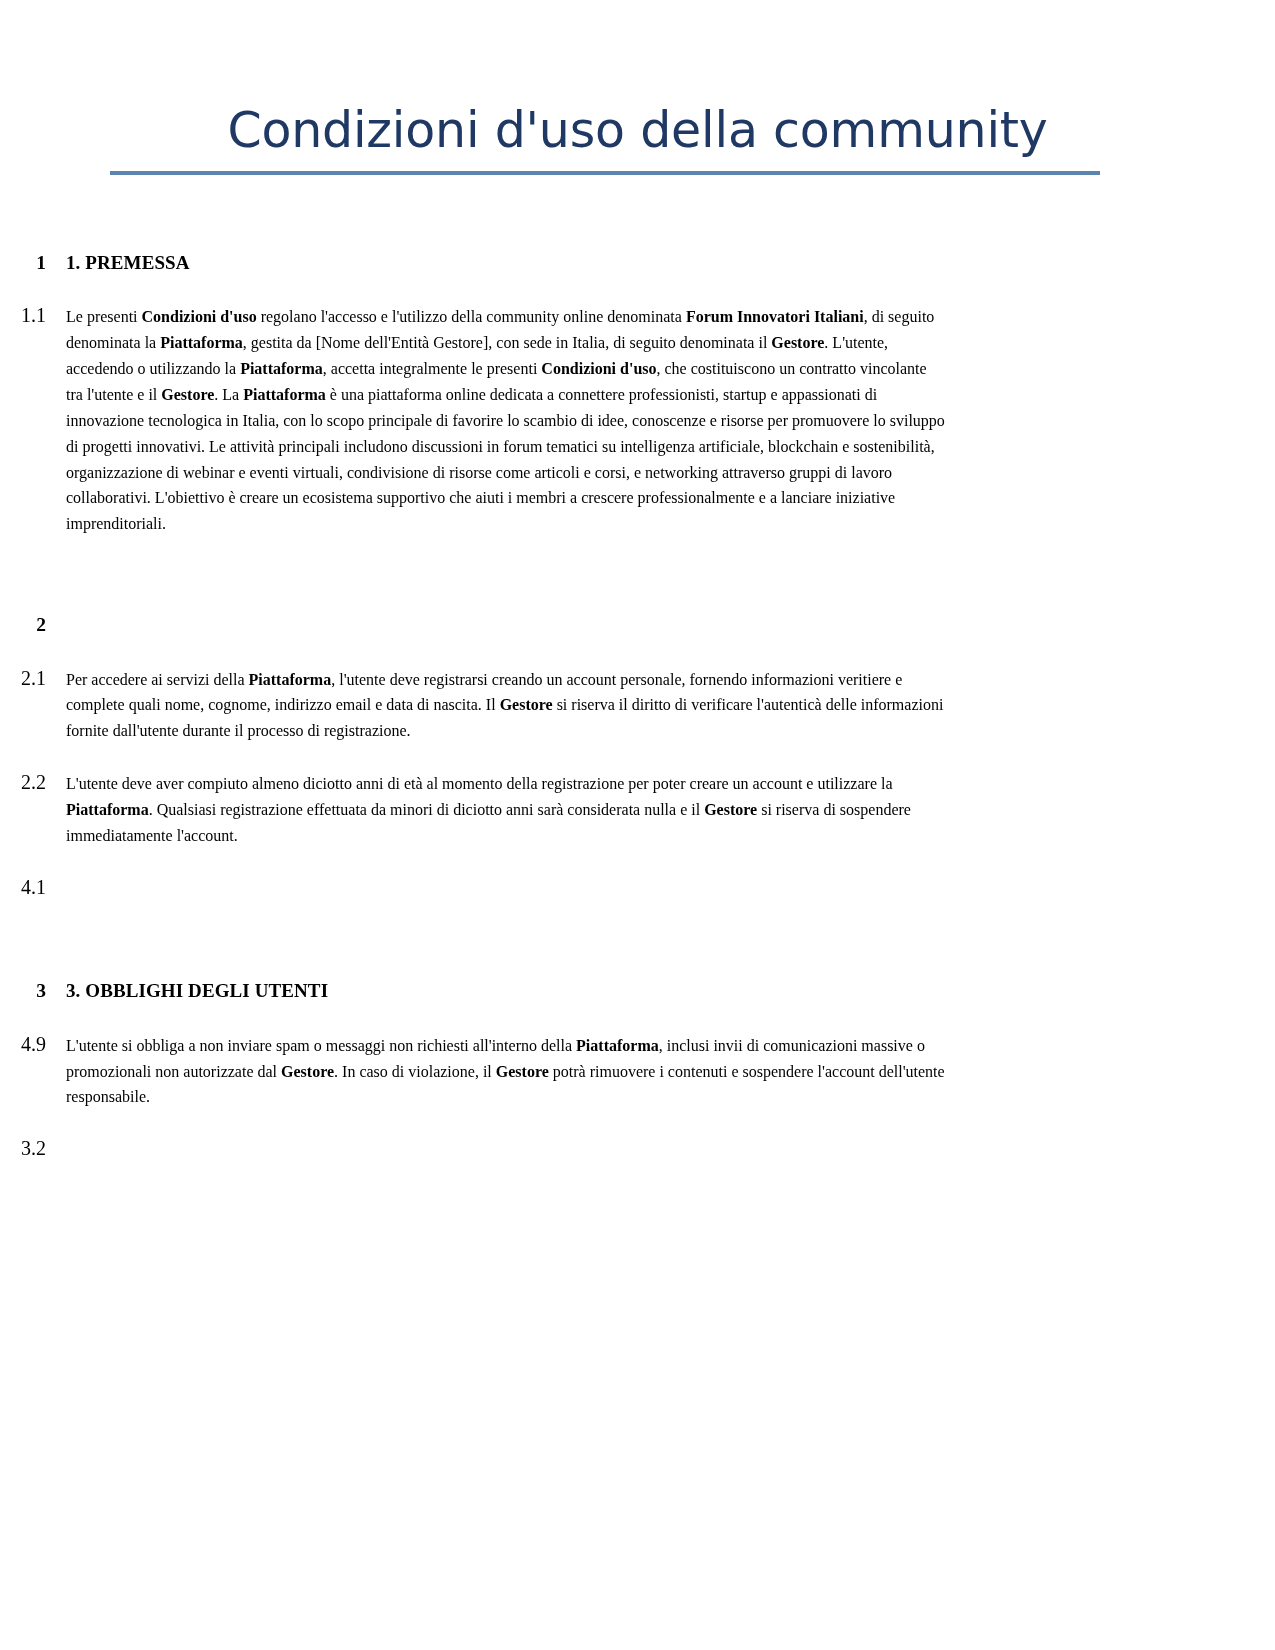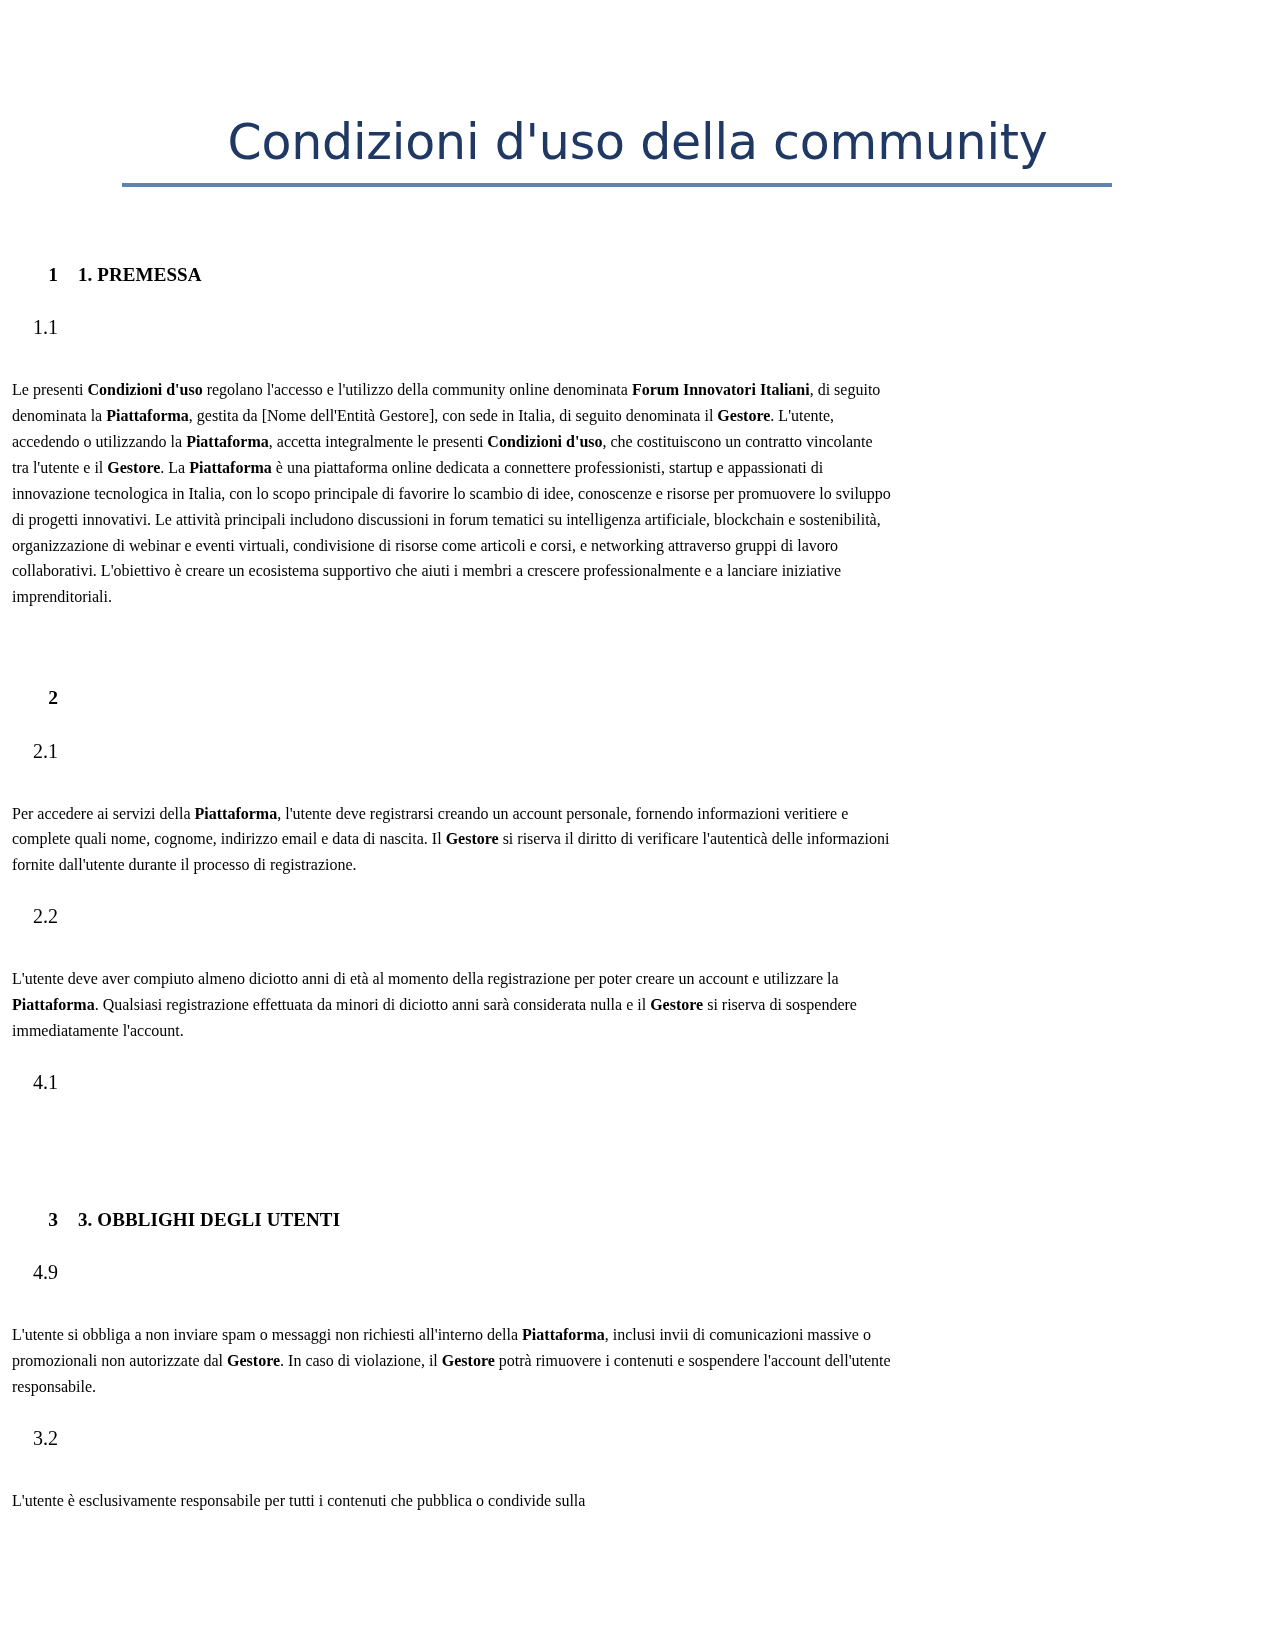--- a/index.html
+++ b/index.html
@@ -14,21 +14,21 @@
     color: #000000;
     overflow: hidden;
     position: relative;
   }
 
   .page {
     position: relative;
     width: 1275px;
     height: 1650px;
     box-sizing: border-box;
-    padding: 12px;
+    padding: 0;
   }
 
   
   .title-block {
     padding: 104px 110px 0 110px;
   }
   .doc-title {
     font-family: "DejaVu Sans", "Liberation Sans", sans-serif;
     font-size: 49px;
     font-weight: 400;
@@ -72,21 +72,20 @@
     font-weight: bold;
     font-size: 19px;
     line-height: 1.45;
     letter-spacing: 0.1px;
   }
 
   .clause {
     display: flex;
     align-items: baseline;
     margin-top: 22px;
-    flex-direction: column;
   }
   .clause .num {
     width: 66px;
     flex: 0 0 66px;
     text-align: right;
     padding-right: 20px;
     box-sizing: border-box;
     font-size: 20px;
     line-height: 1.62;
   }
@@ -140,19 +139,18 @@
           <div class="section-heading">
             <span class="num">3</span>
             <span class="heading-text">3. OBBLIGHI DEGLI UTENTI</span>
           </div>
           <div class="clause">
             <span class="num">4.9</span>
             <span class="clause-text">L'utente si obbliga a non inviare spam o messaggi non richiesti all'interno della <b>Piattaforma</b>, inclusi invii di comunicazioni massive o promozionali non autorizzate dal <b>Gestore</b>. In caso di violazione, il <b>Gestore</b> potrà rimuovere i contenuti e sospendere l'account dell'utente responsabile.</span>
           </div>
           <div class="clause">
             <span class="num">3.2</span>
-            <span class="clause-text">L'utente è esclusivamente responsabile per tutti i contenuti che pubblica o condivide sulla</span>
           </div>
         </div>
       </div>
   </div>
 
 </div>
 
 </body></html>

